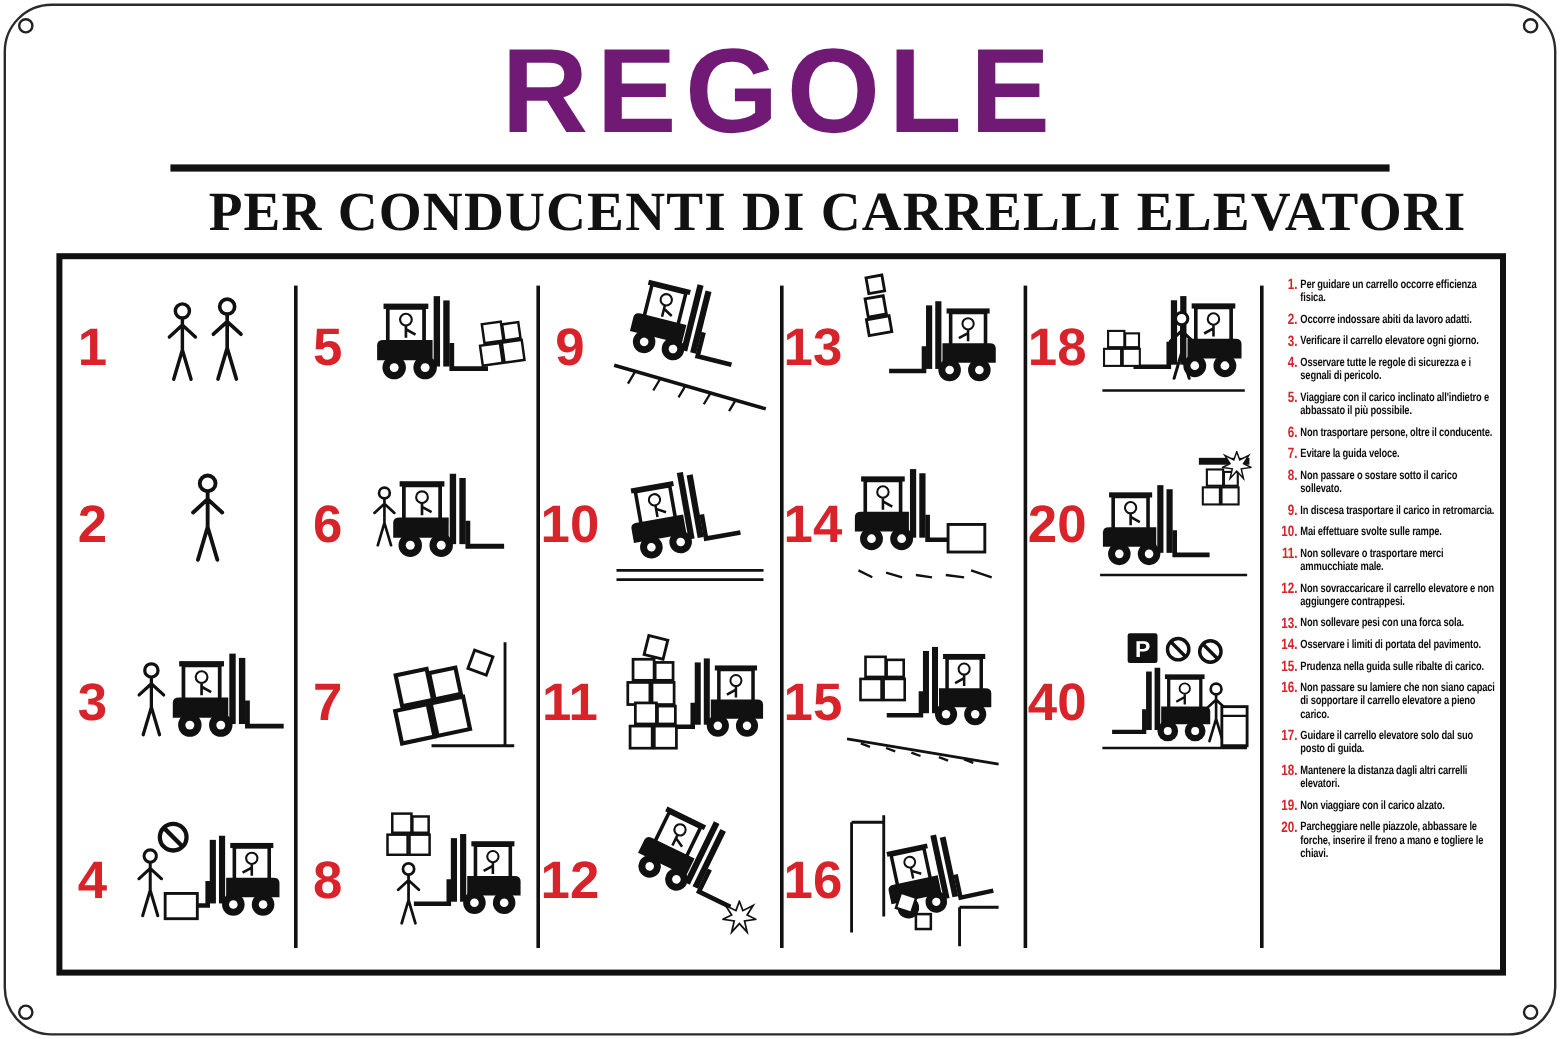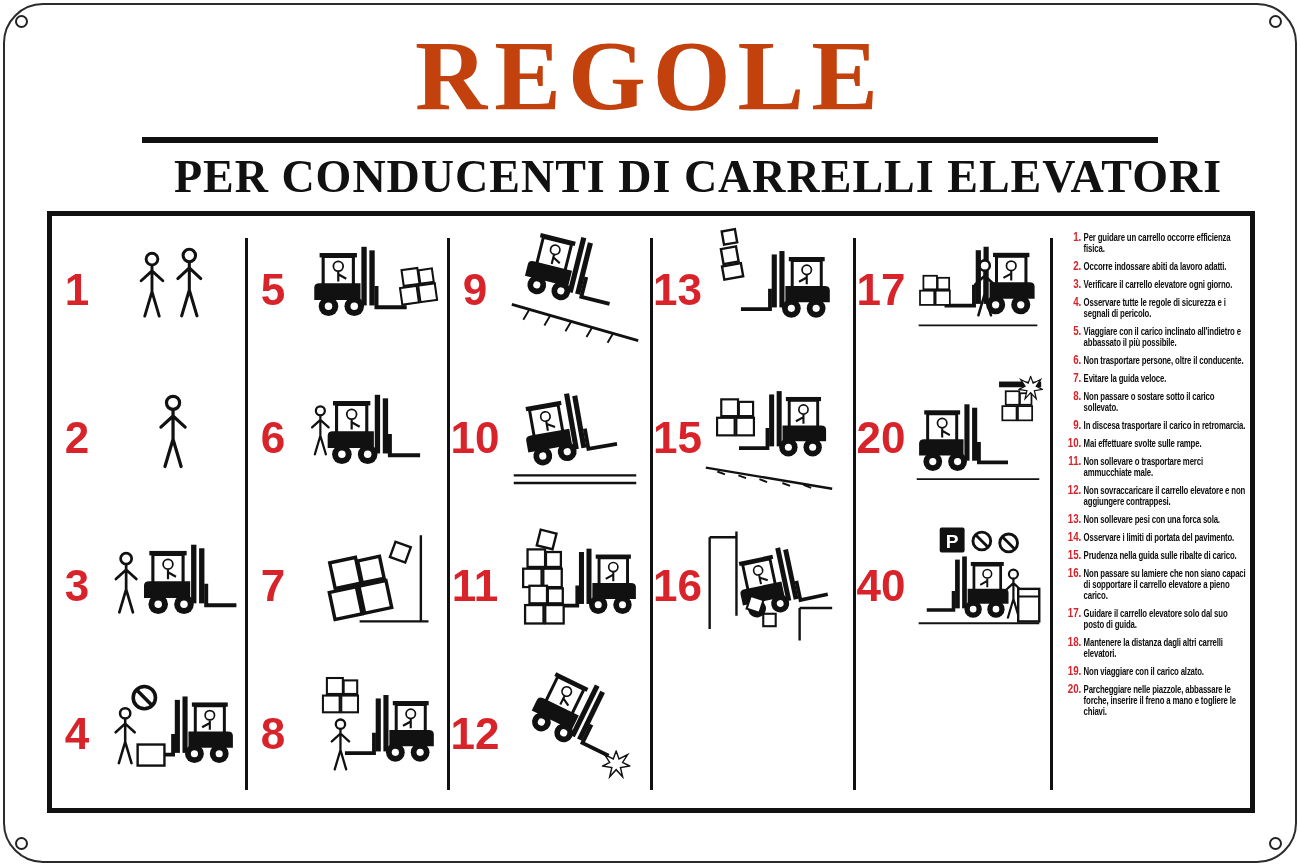--- a/index.html
+++ b/index.html
@@ -4,22 +4,22 @@
 <style>
   * { margin:0; padding:0; box-sizing:border-box; }
   html,body { background:#ffffff; }
   .stage { position:relative; width:1300px; height:866px; background:#fff;
            font-family:"Liberation Sans", sans-serif; overflow:hidden; }
   .panel { position:absolute; left:3px; top:3px; width:1294px; height:860px;
            border:2px solid #2b2b2b; border-radius:40px; background:#fff; }
   .screw { position:absolute; width:13px; height:13px; border:2px solid #222;
            border-radius:50%; background:#fff; }
   .title { position:absolute; left:0; top:26px; width:100%; text-align:center;
-           font-family:Liberation Serif, serif; font-weight:700; font-size:100px;
-           line-height:1.0; letter-spacing:7px; color:#c2410c; }
+           font-family:Liberation Sans, sans-serif; font-weight:700; font-size:100px;
+           line-height:1.0; letter-spacing:7px; color:#701a75; }
   .title-rule { position:absolute; left:142px; top:137px; width:1016px; height:6px; background:#111; }
   .subtitle { position:absolute; left:0; top:150px; width:100%; text-align:center;
               font-family:"Liberation Serif", serif; font-weight:700; font-size:46px;
               letter-spacing:1px; color:#111;margin-left:48px; }
   .board { position:absolute; left:47px; top:211px; width:1208px; height:602px;
            border:5px solid #111; background:#fff; }
   .vdiv { position:absolute; top:22px; width:3px; height:552px; background:#111; }
   .imgcol { position:absolute; top:0; height:592px; }
   .cell { display:flex; align-items:center; height:148px; }
   .cellnum { width:50px; text-align:center; color:#d8232a; font-weight:800;
@@ -249,20 +249,30 @@
             </g>
             <g transform="rotate(-10 34 34)">
               <rect x="22" y="20" width="16" height="16" fill="#fff" stroke="#111" stroke-width="2.5"></rect>
               <rect x="26" y="2" width="14" height="14" fill="#fff" stroke="#111" stroke-width="2.5"></rect>
               <rect x="20" y="38" width="20" height="14" fill="#fff" stroke="#111" stroke-width="2.5"></rect>
             </g>
           </svg>
         </div>
       </div>
       <div class="cell">
+        <div class="cellnum">14</div>
+        <div class="cellimg">
+          <svg class="ill" width="134" height="128" viewBox="0 0 140 130" aria-label="Forklift exceeding the floor load capacity">
+            <use href="#fk" x="6" y="14" width="102" height="76"></use>
+            <rect x="92" y="64" width="32" height="24" fill="#fff" stroke="#111" stroke-width="2.5"></rect>
+            <path d="M14 104 l12 6 M38 106 l14 4 M64 108 l14 2 M90 108 l16 2 M112 104 l18 6" stroke="#111" stroke-width="2"></path>
+          </svg>
+        </div>
+      </div>
+      <div class="cell">
         <div class="cellnum">15</div>
         <div class="cellimg">
           <svg class="ill" width="134" height="128" viewBox="0 0 140 130" aria-label="Forklift driving over a loading ramp">
             <g transform="translate(140,0) scale(-1,1)">
               <use href="#fk" x="6" y="14" width="98" height="74"></use>
             </g>
             <use href="#bx" x="14" y="22" width="42" height="42"></use>
             <path d="M4 96 L136 118" stroke="#111" stroke-width="2.5"></path>
             <path d="M16 100 l8 3 M38 104 l8 3 M60 108 l8 3 M84 112 l8 3 M106 114 l8 3" stroke="#111" stroke-width="2"></path>
           </svg>
@@ -281,21 +291,21 @@
               <rect x="48" y="78" width="14" height="14" fill="#fff" stroke="#111" stroke-width="2.2"></rect>
             </g>
             <rect x="64" y="94" width="13" height="13" fill="#fff" stroke="#111" stroke-width="2.2"></rect>
           </svg>
         </div>
       </div>
     </div>
 
     <div class="imgcol" style="left:804px;width:194px">
       <div class="cell">
-        <div class="cellnum">17</div>
+        <div class="cellnum">18</div>
         <div class="cellimg">
           <svg class="ill" width="134" height="128" viewBox="0 0 140 130" aria-label="Worker climbing onto forklift outside the driving position">
             <g transform="translate(140,0) scale(-1,1)">
               <use href="#fk" x="6" y="18" width="102" height="76"></use>
             </g>
             <use href="#bx" x="8" y="48" width="34" height="34"></use>
             <use href="#pr" x="62" y="32" width="30" height="66"></use>
             <path d="M8 102 H132" stroke="#111" stroke-width="2"></path>
           </svg>
         </div>

